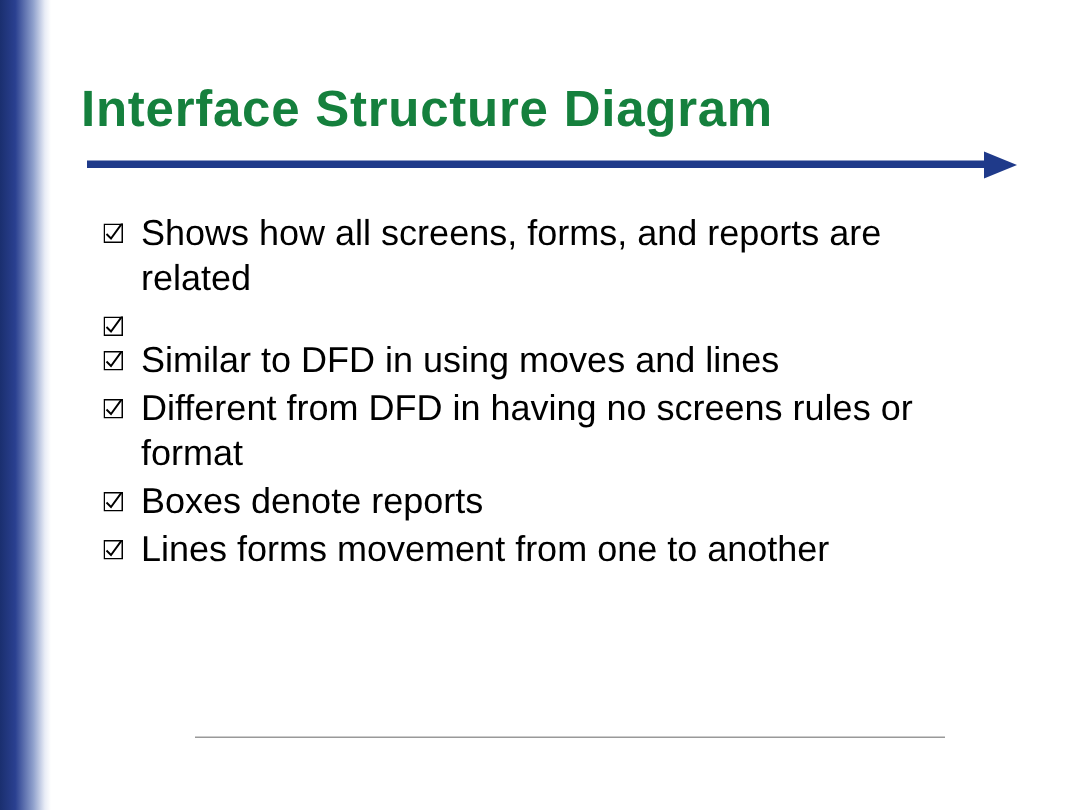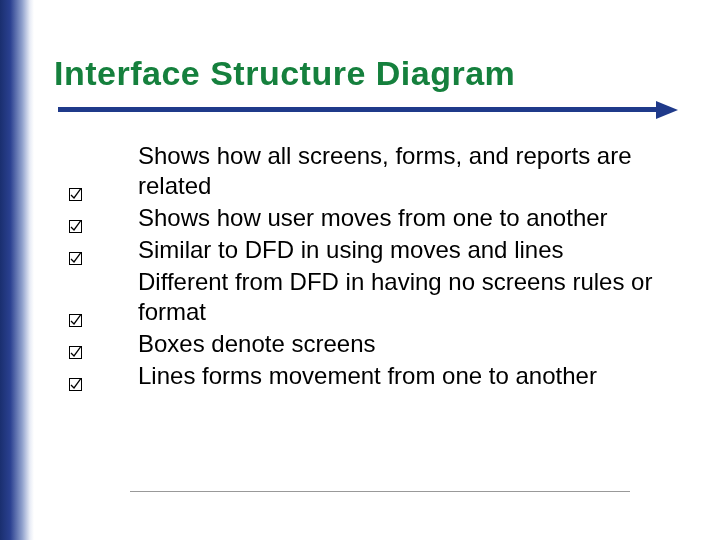--- a/index.html
+++ b/index.html
@@ -56,23 +56,22 @@
     border-top: 9px solid transparent;
     border-bottom: 9px solid transparent;
     border-left: 22px solid #1f3a8a;
   }
   .bullets {
     margin-left: 14px;
     margin-right: 30px;
   }
   .bullet-item {
     display: flex;
-    align-items: flex-end;
+    align-items: flex-start;
     margin-bottom: 2px;
-    gap: 44px;
   }
   .bullet-icon {
     flex: 0 0 auto;
     width: 14px;
     height: 14px;
     margin-top: 7px;
     margin-right: 12px;
     display: flex;
     align-items: center;
     justify-content: center;
@@ -114,21 +113,20 @@
       </span>
       <span class="bullet-text">Shows how all screens, forms, and reports are related</span>
     </div>
     <div class="bullet-item">
       <span class="bullet-icon">
         <svg width="13" height="13" viewBox="0 0 13 13">
             <rect x="0.5" y="0.5" width="12" height="12" fill="none" stroke="#000" stroke-width="1"></rect>
             <path d="M2 7 L5 10 L13 -1" fill="none" stroke="#000" stroke-width="1.3"></path>
           </svg>
       </span>
-      <span class="bullet-text">Shows how user moves from one to another</span>
     </div>
     <div class="bullet-item">
       <span class="bullet-icon">
         <svg width="13" height="13" viewBox="0 0 13 13">
             <rect x="0.5" y="0.5" width="12" height="12" fill="none" stroke="#000" stroke-width="1"></rect>
             <path d="M2 7 L5 10 L13 -1" fill="none" stroke="#000" stroke-width="1.3"></path>
           </svg>
       </span>
       <span class="bullet-text">Similar to DFD in using moves and lines</span>
     </div>
@@ -141,21 +139,21 @@
       </span>
       <span class="bullet-text">Different from DFD in having no screens rules or format</span>
     </div>
     <div class="bullet-item">
       <span class="bullet-icon">
         <svg width="13" height="13" viewBox="0 0 13 13">
             <rect x="0.5" y="0.5" width="12" height="12" fill="none" stroke="#000" stroke-width="1"></rect>
             <path d="M2 7 L5 10 L13 -1" fill="none" stroke="#000" stroke-width="1.3"></path>
           </svg>
       </span>
-      <span class="bullet-text">Boxes denote screens</span>
+      <span class="bullet-text">Boxes denote reports</span>
     </div>
     <div class="bullet-item">
       <span class="bullet-icon">
         <svg width="13" height="13" viewBox="0 0 13 13">
             <rect x="0.5" y="0.5" width="12" height="12" fill="none" stroke="#000" stroke-width="1"></rect>
             <path d="M2 7 L5 10 L13 -1" fill="none" stroke="#000" stroke-width="1.3"></path>
           </svg>
       </span>
       <span class="bullet-text">Lines forms movement from one to another</span>
     </div>

